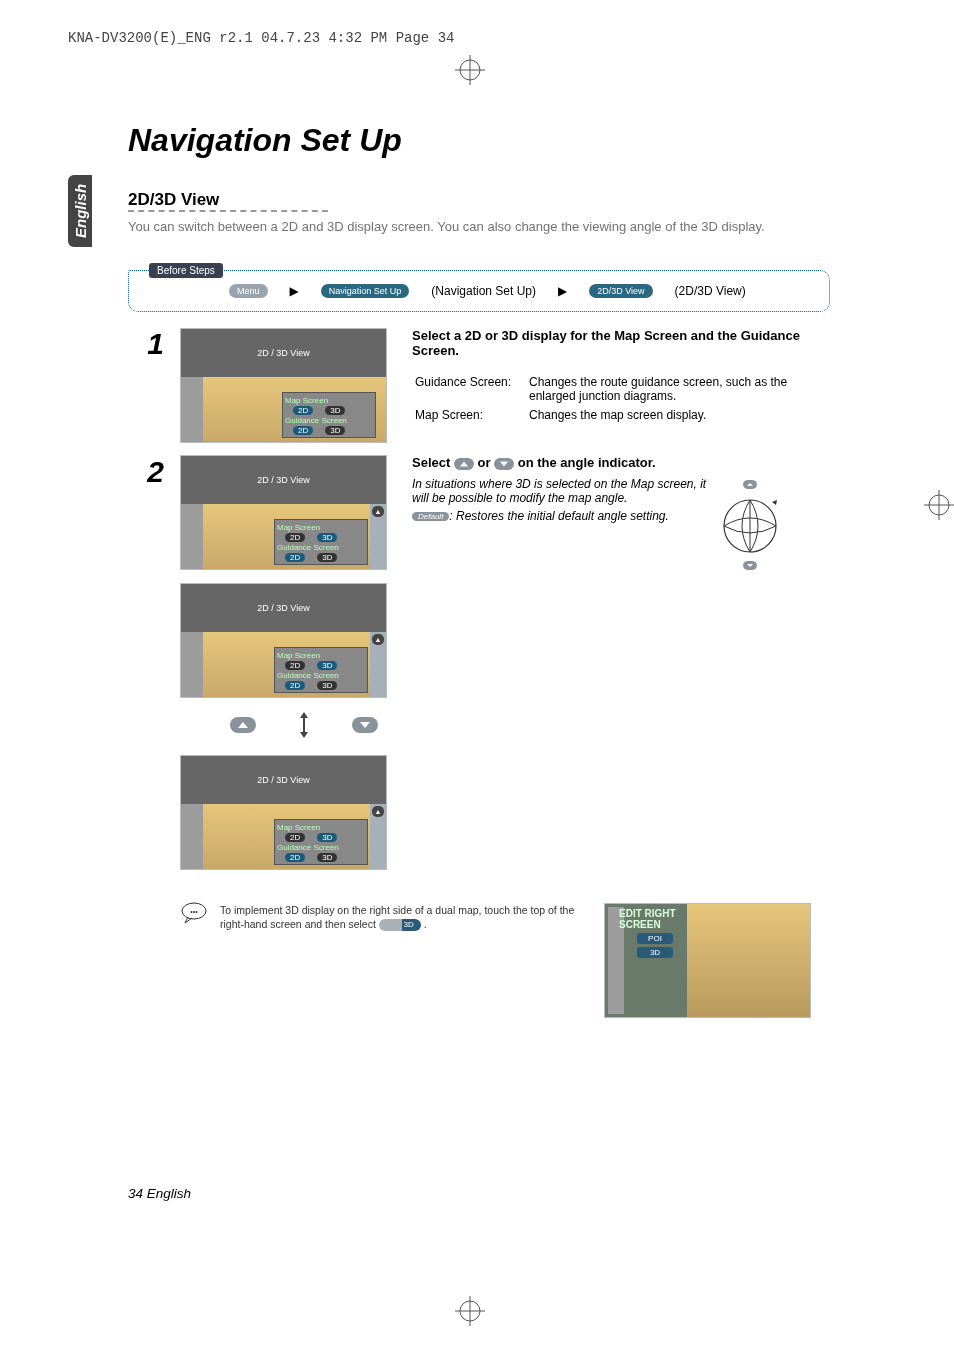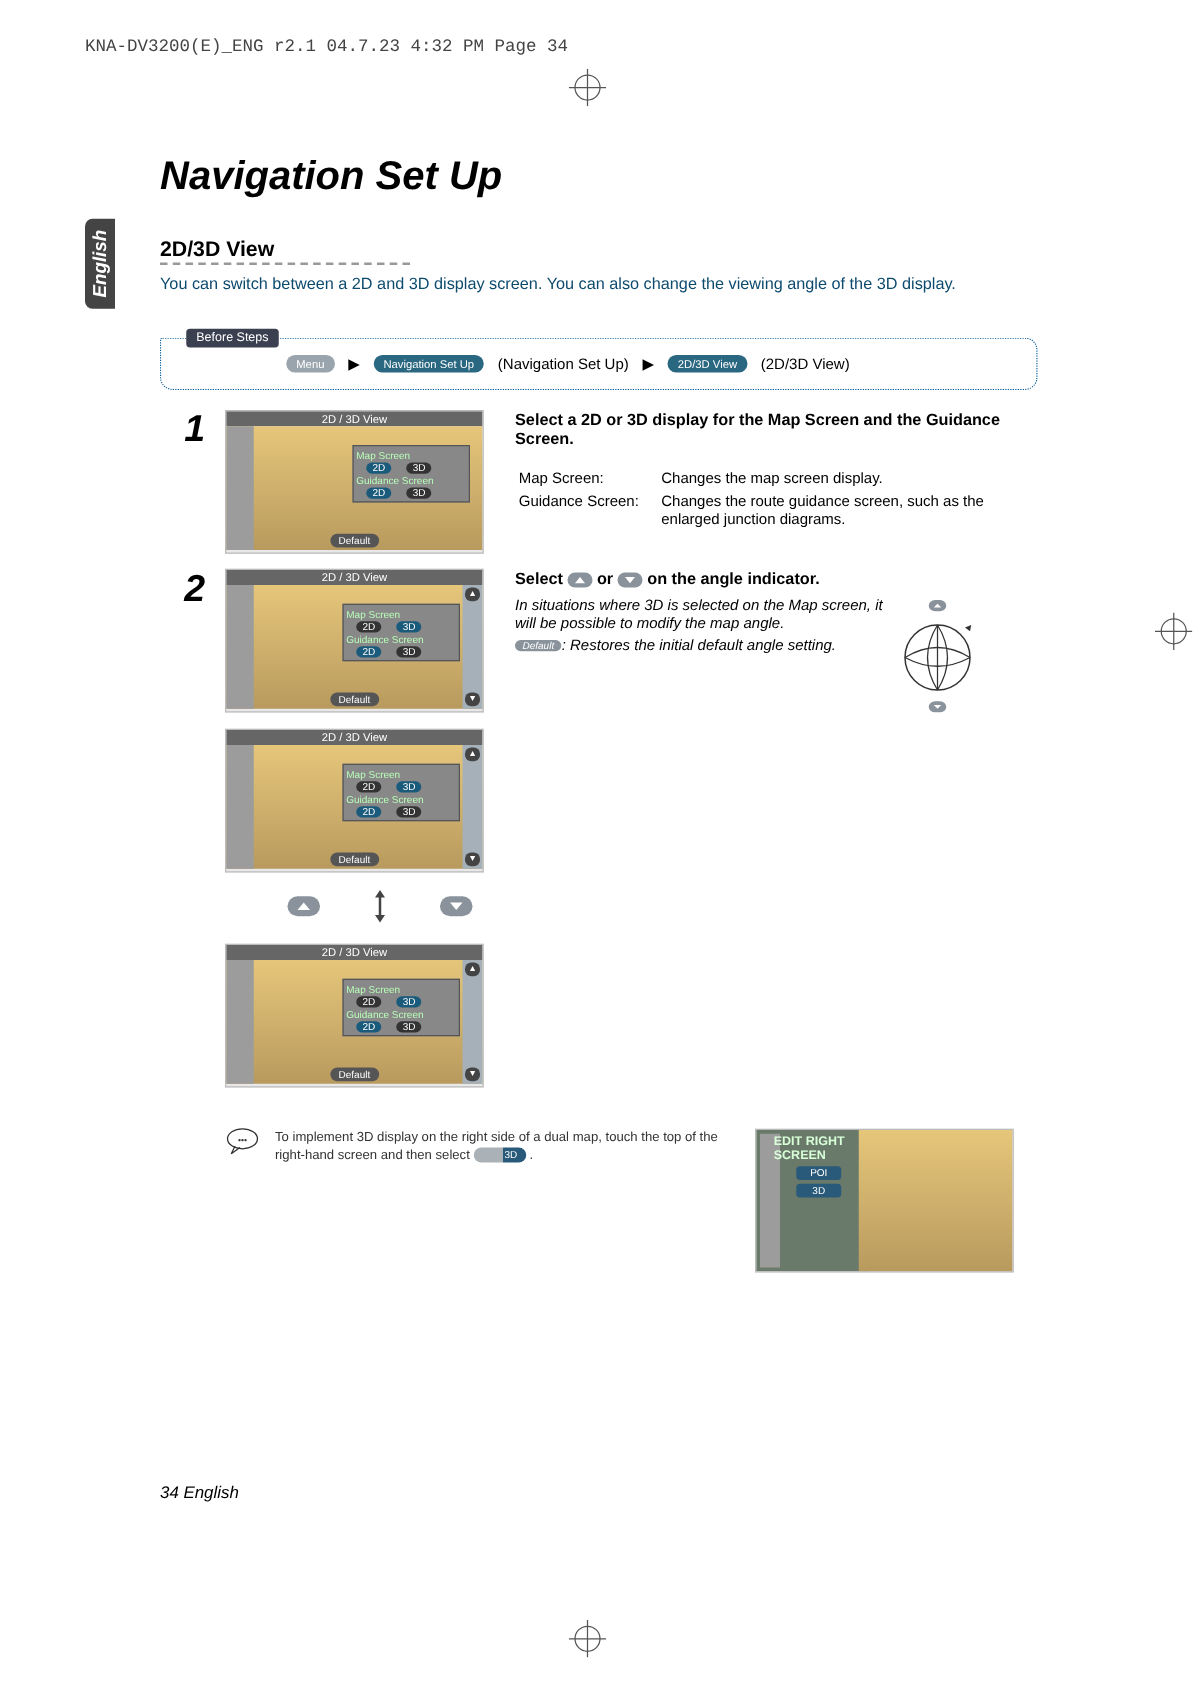--- a/index.html
+++ b/index.html
@@ -78,21 +78,21 @@
     width: 200px;
     height: 0;
     border-top: 2px dashed #999;
   }
   .intro-text {
     position: absolute;
     top: 218px;
     left: 128px;
     width: 700px;
     font-size: 13px;
-    color: #0c4a6e;
+    color: #737373;
     line-height: 1.4;
   }
   .before-steps-box {
     position: absolute;
     top: 270px;
     left: 128px;
     width: 700px;
     height: 40px;
     border: 1px dotted #005b9a;
     border-radius: 2px 10px 10px 10px;
@@ -105,21 +105,21 @@
     color: #fff;
     font-size: 10px;
     padding: 2px 8px;
     border-radius: 3px;
   }
   .before-steps-content {
     display: flex;
     align-items: center;
     height: 100%;
     padding-left: 100px;
-    gap: 11px;
+    gap: 22px;
     font-size: 12px;
     color: #000;
   }
   .btn-chip {
     background: #9aa4ad;
     color: #fff;
     font-size: 9px;
     padding: 2px 8px;
     border-radius: 8px;
     display: inline-block;
@@ -151,21 +151,21 @@
   }
   .sp1 { top: 328px; left: 180px; }
   .sp2 { top: 455px; left: 180px; }
   .sp3 { top: 583px; left: 180px; }
   .sp4 { top: 755px; left: 180px; }
   .sp-header {
     background: #666;
     color: #fff;
     text-align: center;
     font-size: 9px;
-    padding: 1px 0;
+    padding: 19px 0;
   }
   .sp-body {
     position: relative;
     height: calc(100% - 14px);
     background: linear-gradient(180deg, #e6c67a 0%, #b89a5e 100%);
   }
   .sp-sidebar {
     position: absolute;
     left: 0; top: 0; bottom: 0;
     width: 22px;
@@ -456,26 +456,26 @@
       </div>
     </div>
     <div class="sp-default">Default</div>
   </div>
 </div>
 <div class="step1-text">
   <div class="bold">Select a 2D or 3D display for the Map Screen and the Guidance Screen.</div>
   <table>
     <tbody>
         <tr>
+      <td>Guidance Screen:</td>
+      <td>Changes the route guidance screen, such as the enlarged junction diagrams.</td>
+    </tr>
+    <tr>
       <td>Map Screen:</td>
       <td>Changes the map screen display.</td>
-    </tr>
-    <tr>
-      <td>Guidance Screen:</td>
-      <td>Changes the route guidance screen, such as the enlarged junction diagrams.</td>
     </tr>
   </tbody>
     </table>
 </div>
 
 <div class="step-num step2-num">2</div>
 <div class="screenshot-placeholder sp2">
   <div class="sp-header">2D / 3D View</div>
   <div class="sp-body">
     <div class="sp-sidebar"></div>

